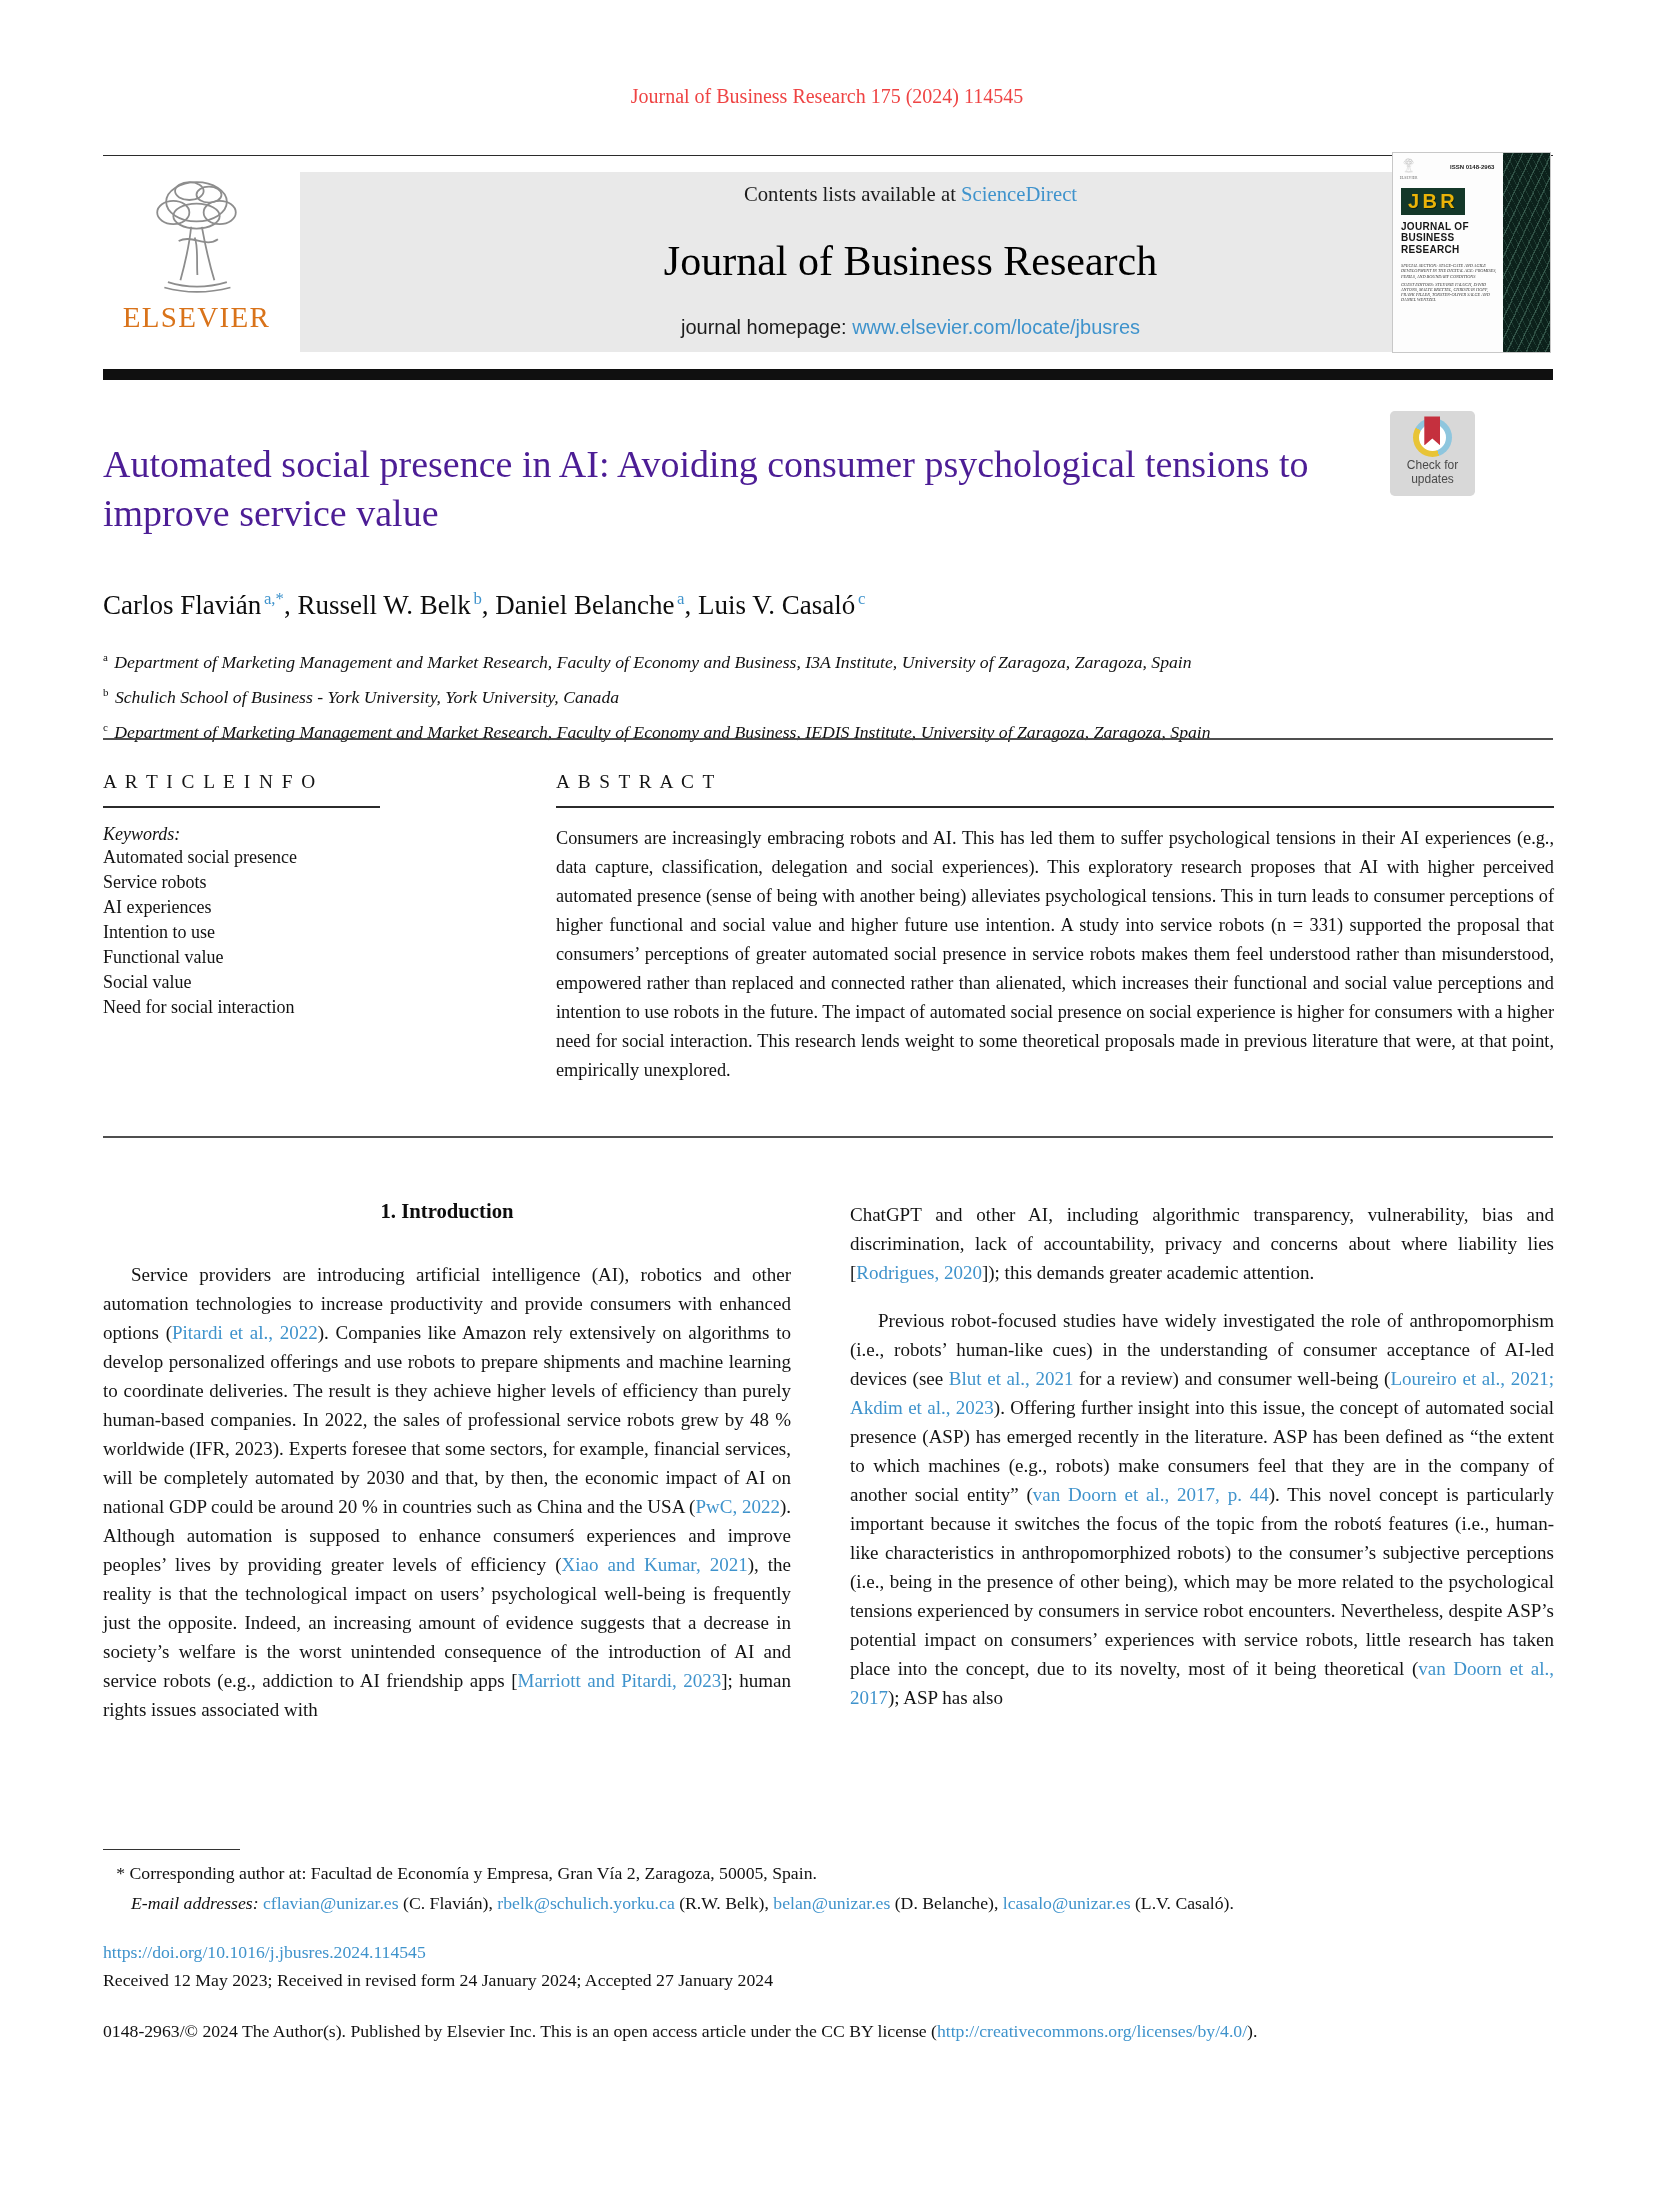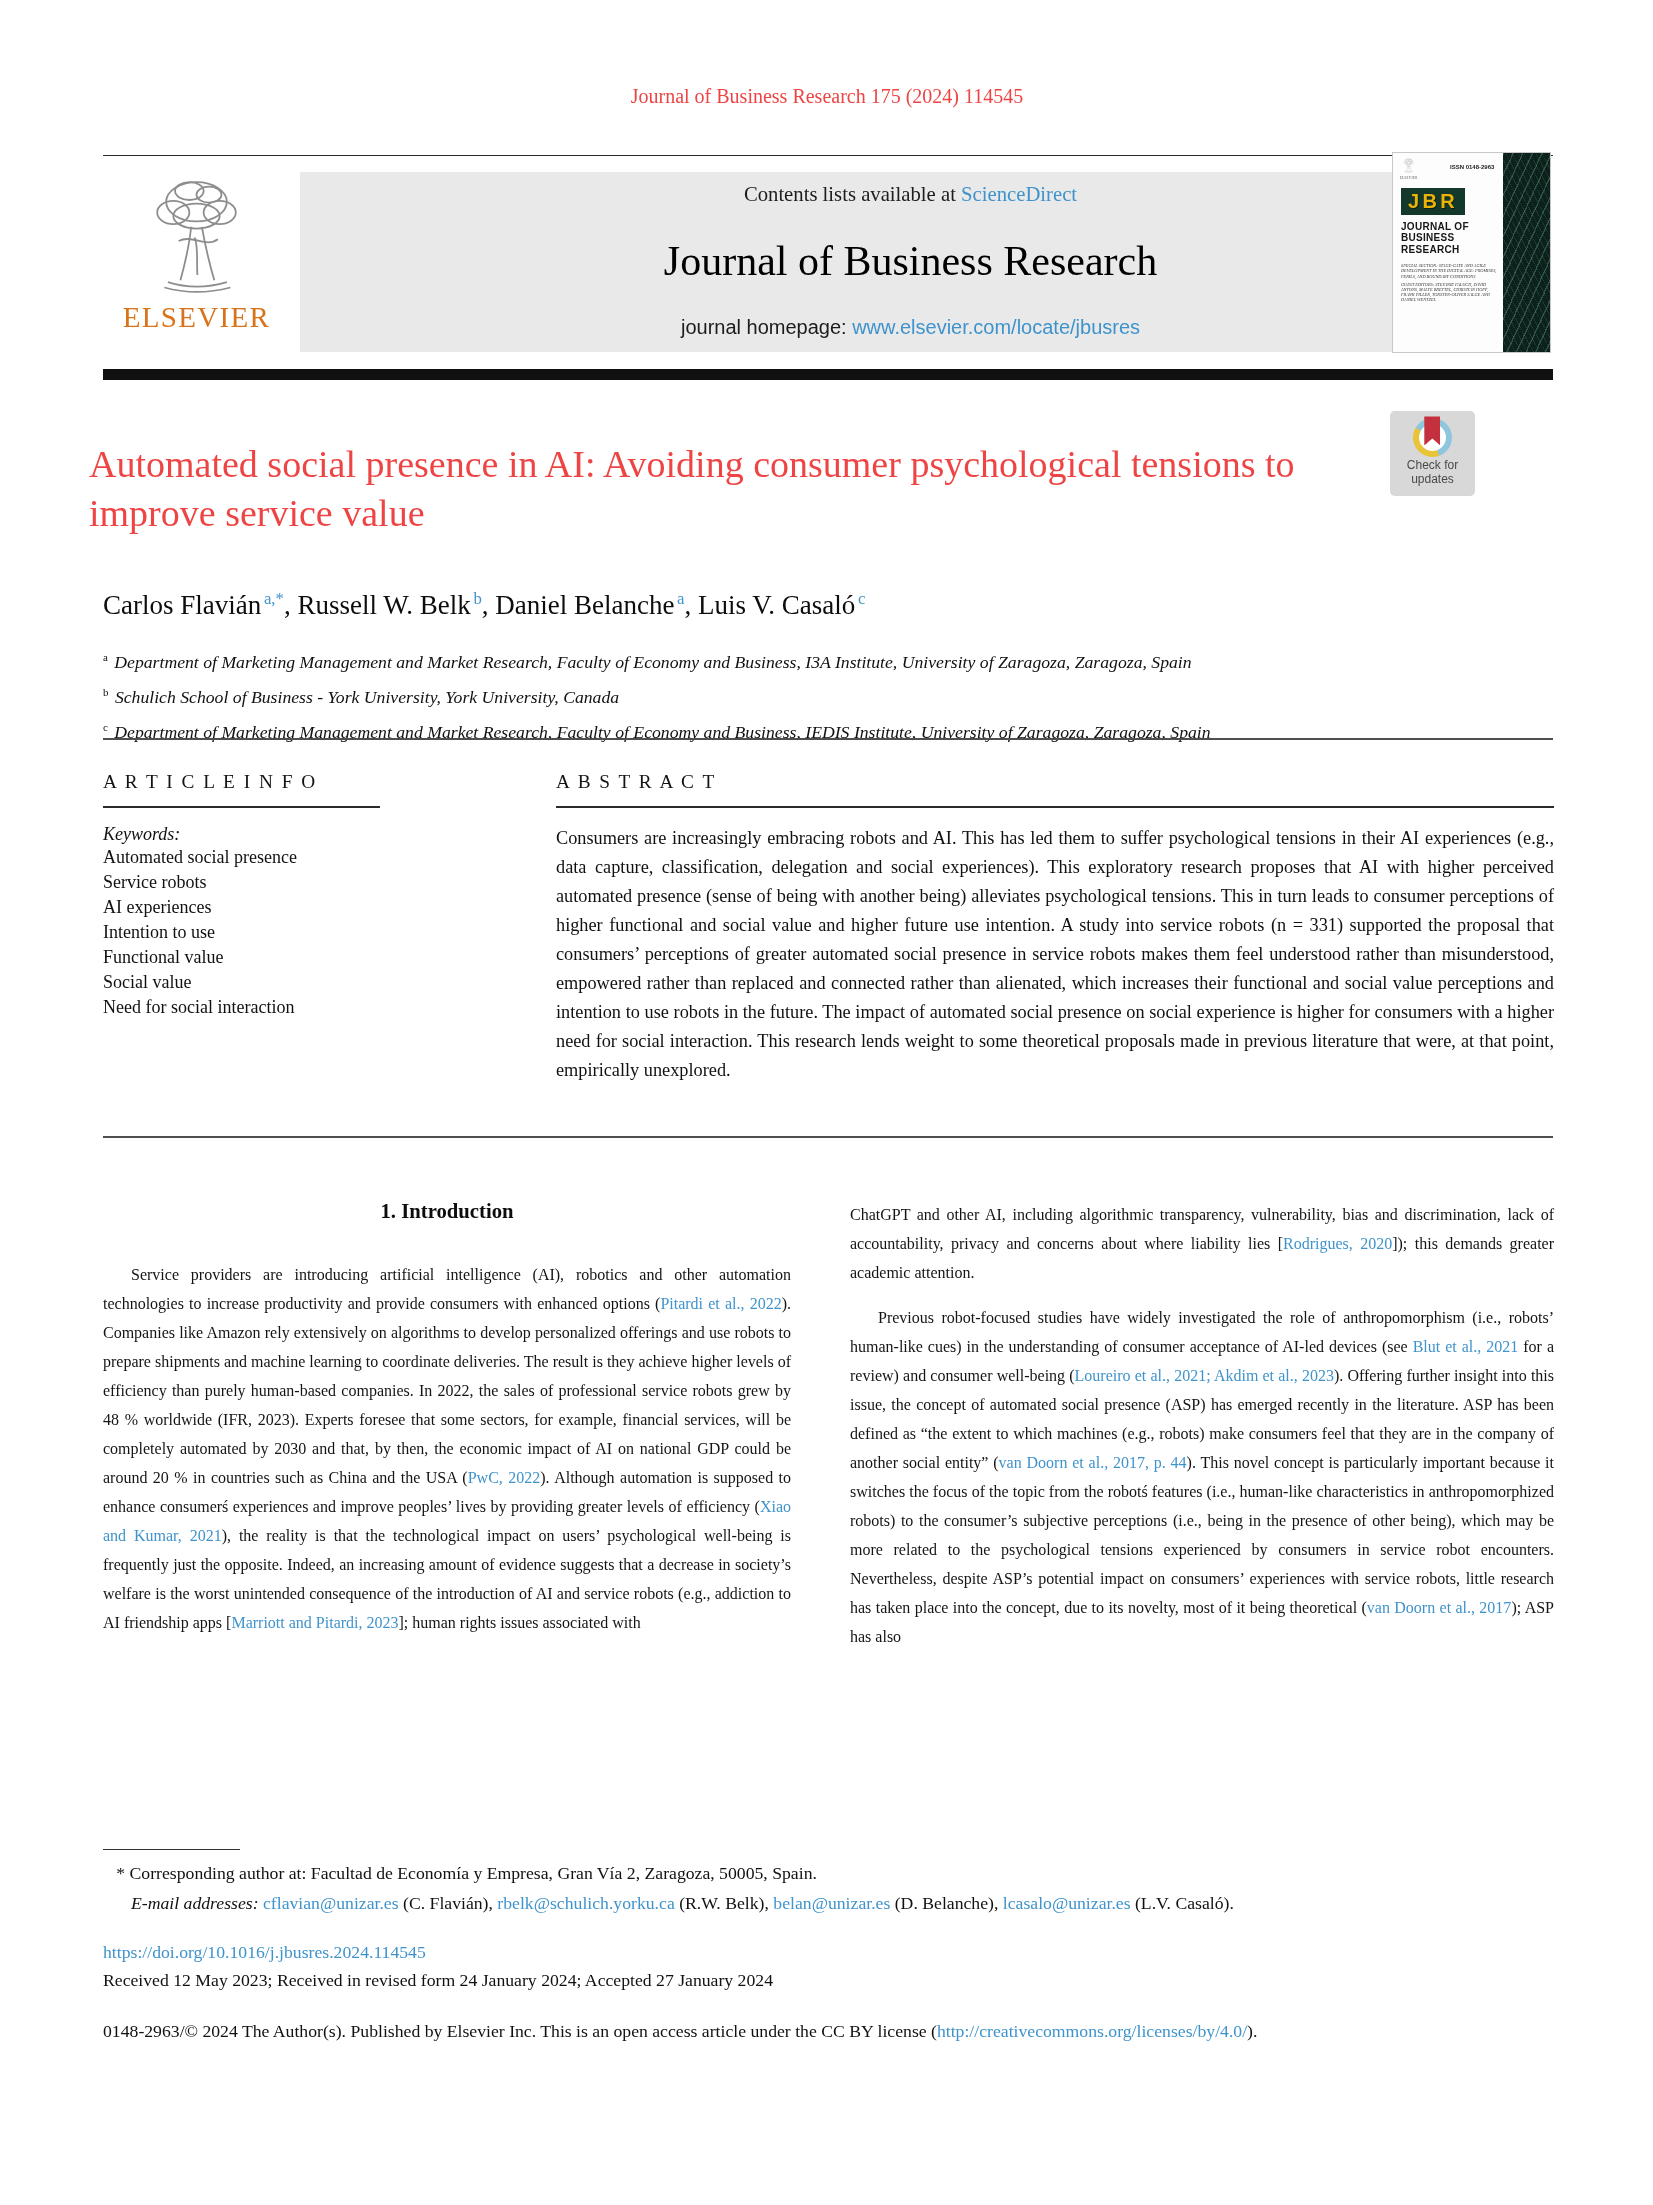--- a/index.html
+++ b/index.html
@@ -50,41 +50,41 @@
   .badge{left:1390px;top:411px;width:85px;height:85px;background:#d8d8d8;border-radius:4.7px;
     text-align:center;cursor:pointer;}
   .badge-ring{position:relative;width:39px;height:39px;margin:6.7px auto 1.3px auto;border-radius:50%;
     background:conic-gradient(from 0deg,#8ec6de 0 160deg,#e8c437 160deg 300deg,#8ec6de 300deg 360deg);}
   .badge-ring::before{content:"";position:absolute;left:6px;top:6px;width:27px;height:27px;border-radius:50%;background:#fff;}
   .badge-bookmark{position:absolute;left:11.3px;top:-1.3px;width:16px;height:29px;background:#c5303e;
     clip-path:polygon(0 0,100% 0,100% 100%,50% 76%,0 100%);}
   .badge-text{font-family:"Liberation Sans",sans-serif;font-size:12px;line-height:14px;color:#4a4a4a;}
 
   
-  .article-title{left:89px;top:440px;width:1280px;font-size:38px;line-height:49px;color:#ef4444;}
+  .article-title{left:103px;top:440px;width:1280px;font-size:38px;line-height:49px;color:#4c1d95;}
   .authors{left:103px;top:589px;width:1334px;font-size:27px;color:#0d0d0d;}
   .affiliations{left:103px;top:642px;width:1367px;font-size:17.7px;line-height:30px;font-style:italic;}
 
   .rule-info-top{left:103px;top:738px;width:1450px;height:2px;background:#4f4f4f;}
   .rule-mid{left:103px;top:1136px;width:1450px;height:2px;background:#4f4f4f;}
 
   
   .info-col{left:103px;top:771px;width:277px;}
   .abs-col{left:556px;top:771px;width:998px;}
   .block-heading{font-size:19.3px;letter-spacing:2px;color:#141414;}
   .block-rule{height:1.3px;background:#2b2b2b;margin-top:13.3px;}
   .keywords-label{font-style:italic;font-size:18px;margin-top:16px;}
   .keyword{font-size:18px;line-height:25px;}
   .abstract-text{margin-top:16px;font-size:18.3px;line-height:29px;text-align:justify;hyphens:auto;}
 
   
   .col1{left:103px;top:1200px;width:688px;}
   .col2{left:850px;top:1200px;width:704px;}
   .section-heading{font-size:20.7px;font-weight:bold;color:#0d0d0d;text-align:center;}
-  .body-par{font-size:16px;line-height:29px;text-align:justify;hyphens:auto;color:#141414;}
+  .body-par{font-size:19px;line-height:29px;text-align:justify;hyphens:auto;color:#141414;}
   .indent{text-indent:28px;}
   .col1 .body-par{margin-top:37px;}
   .col2 .body-par + .body-par{margin-top:0;}
 
   
   .fn-rule{left:103px;top:1849px;width:137px;height:1.3px;background:#333;}
   .fn-line1{left:103px;top:1863px;width:1450px;font-size:17.7px;padding-left:13.3px;box-sizing:border-box;}
   .fn-line2{left:103px;top:1893px;width:1450px;font-size:17.7px;padding-left:28px;box-sizing:border-box;}
   .footer-doi{left:103px;top:1942px;font-size:17.7px;color:#3f93cc;}
   .footer-received{left:103px;top:1970px;width:1450px;font-size:17.7px;}

